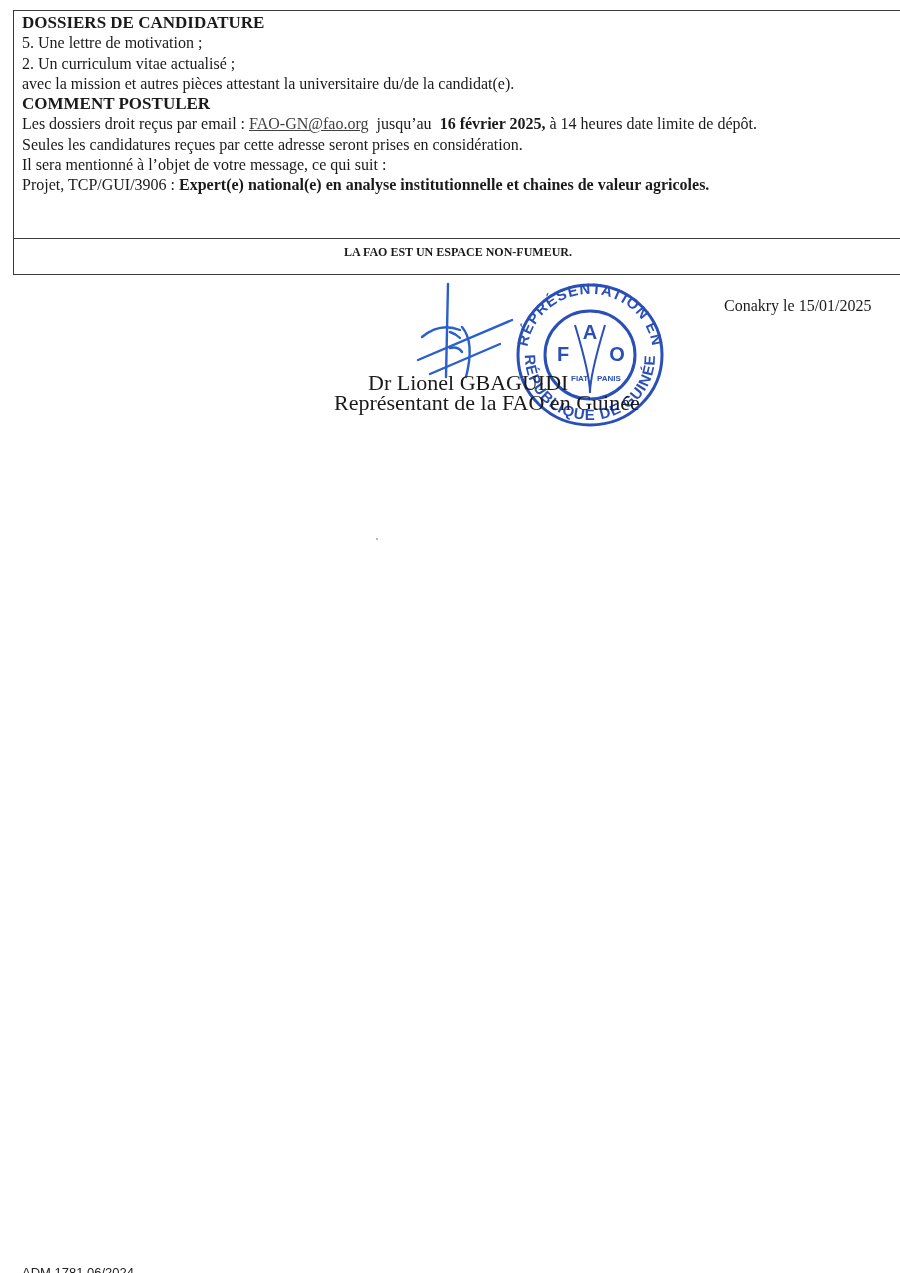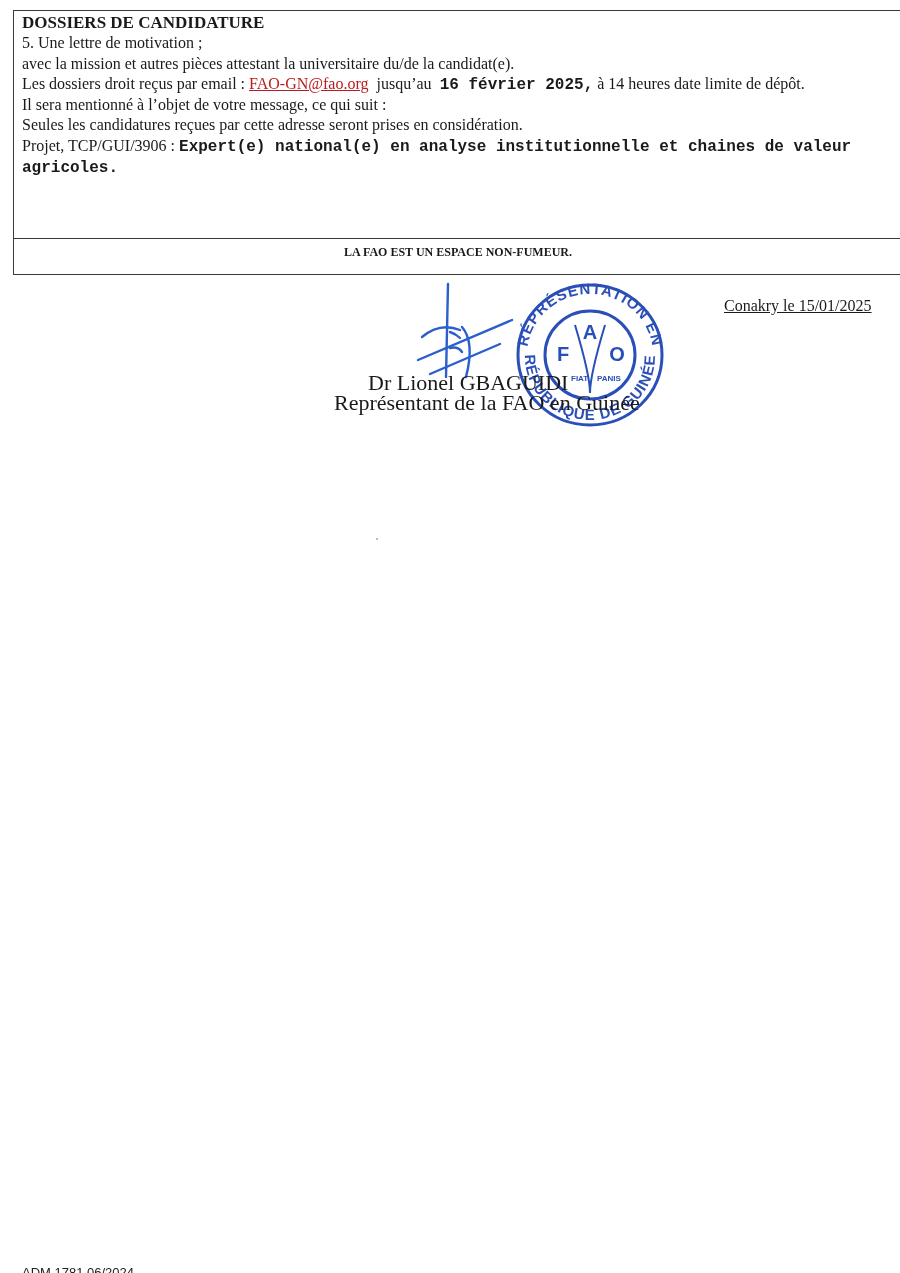--- a/index.html
+++ b/index.html
@@ -6,52 +6,54 @@
     body {
       width: 900px; height: 1273px; background: #ffffff; position: relative;
       font-family: "Liberation Serif", serif; color: #1a1a1a; overflow: hidden;
     }
     .box {
       position: absolute; left: 13px; top: 10px; width: 890px; height: 265px;
       border: 1.5px solid #3a3a3a; box-sizing: border-box;
     }
     .box-inner { padding: 2px 8px 0 8px; font-size: 16px; line-height: 20.3px; }
     .heading { font-weight: bold; font-size: 17px; }
-    .b { font-weight: bold; font-family: Liberation Mono, monospace; }
-    .email { color: #b91c1c; text-decoration: underline; }
+    .b { font-weight: bold; }
+    .email { color: #404040; text-decoration: underline; }
     .sep {
       position: absolute; left: 0; right: 0; top: 227px;
       border-top: 1.5px solid #3a3a3a;
     }
     .footer-note {
       position: absolute; left: 0; right: 0; top: 234px; text-align: center;
       font-weight: bold; font-size: 12px;
     }
-    .place-date { position: absolute; left: 724px; top: 297px; font-size: 16px; text-decoration: underline; }
+    .place-date { position: absolute; left: 724px; top: 297px; font-size: 16px; }
     .signer { position: absolute; left: 334px; top: 373px; font-size: 22px; line-height: 20px; }
     .signer .name { padding-left: 34px; }
     .signature { position: absolute; left: 400px; top: 282px; }
     .stamp { position: absolute; left: 505px; top: 275px; }
     .scan-dot { position: absolute; left: 376px; top: 538px; width: 2px; height: 2px; background: #bbb; }
     .form-code {
       position: absolute; left: 22px; top: 1265px; font-family: "Liberation Sans", sans-serif;
       font-size: 13px; color: #222;
     }
   </style>
 </head>
 <body>
 
 <div class="box">
   <div class="box-inner">
     <div class="heading">DOSSIERS DE CANDIDATURE</div>
     <div>5. Une lettre de motivation ;</div>
+    <div>2. Un curriculum vitae actualisé ;</div>
     <div>avec la mission et autres pièces attestant la universitaire du/de la candidat(e).</div>
+    <div class="heading">COMMENT POSTULER</div>
     <div style="white-space:pre;"><span>Les dossiers droit reçus par email : </span><a class="email">FAO-GN@fao.org</a><span>  jusqu’au  </span><span class="b">16 février 2025,</span><span> à 14 heures date limite de dépôt.</span></div>
+    <div>Seules les candidatures reçues par cette adresse seront prises en considération.</div>
     <div>Il sera mentionné à l’objet de votre message, ce qui suit :</div>
-    <div>Seules les candidatures reçues par cette adresse seront prises en considération.</div>
     <div><span>Projet, TCP/GUI/3906 : </span><span class="b">Expert(e) national(e) en analyse institutionnelle et chaines de valeur agricoles.</span></div>
   </div>
   <div class="sep"></div>
   <div class="footer-note">LA FAO EST UN ESPACE NON-FUMEUR.</div>
 </div>
 
 <div class="place-date">Conakry le 15/01/2025</div>
 
 <svg class="signature" width="120" height="110" viewBox="0 0 120 110">
   <g fill="none" stroke="#2a5fcc" stroke-width="2.4" stroke-linecap="round">

